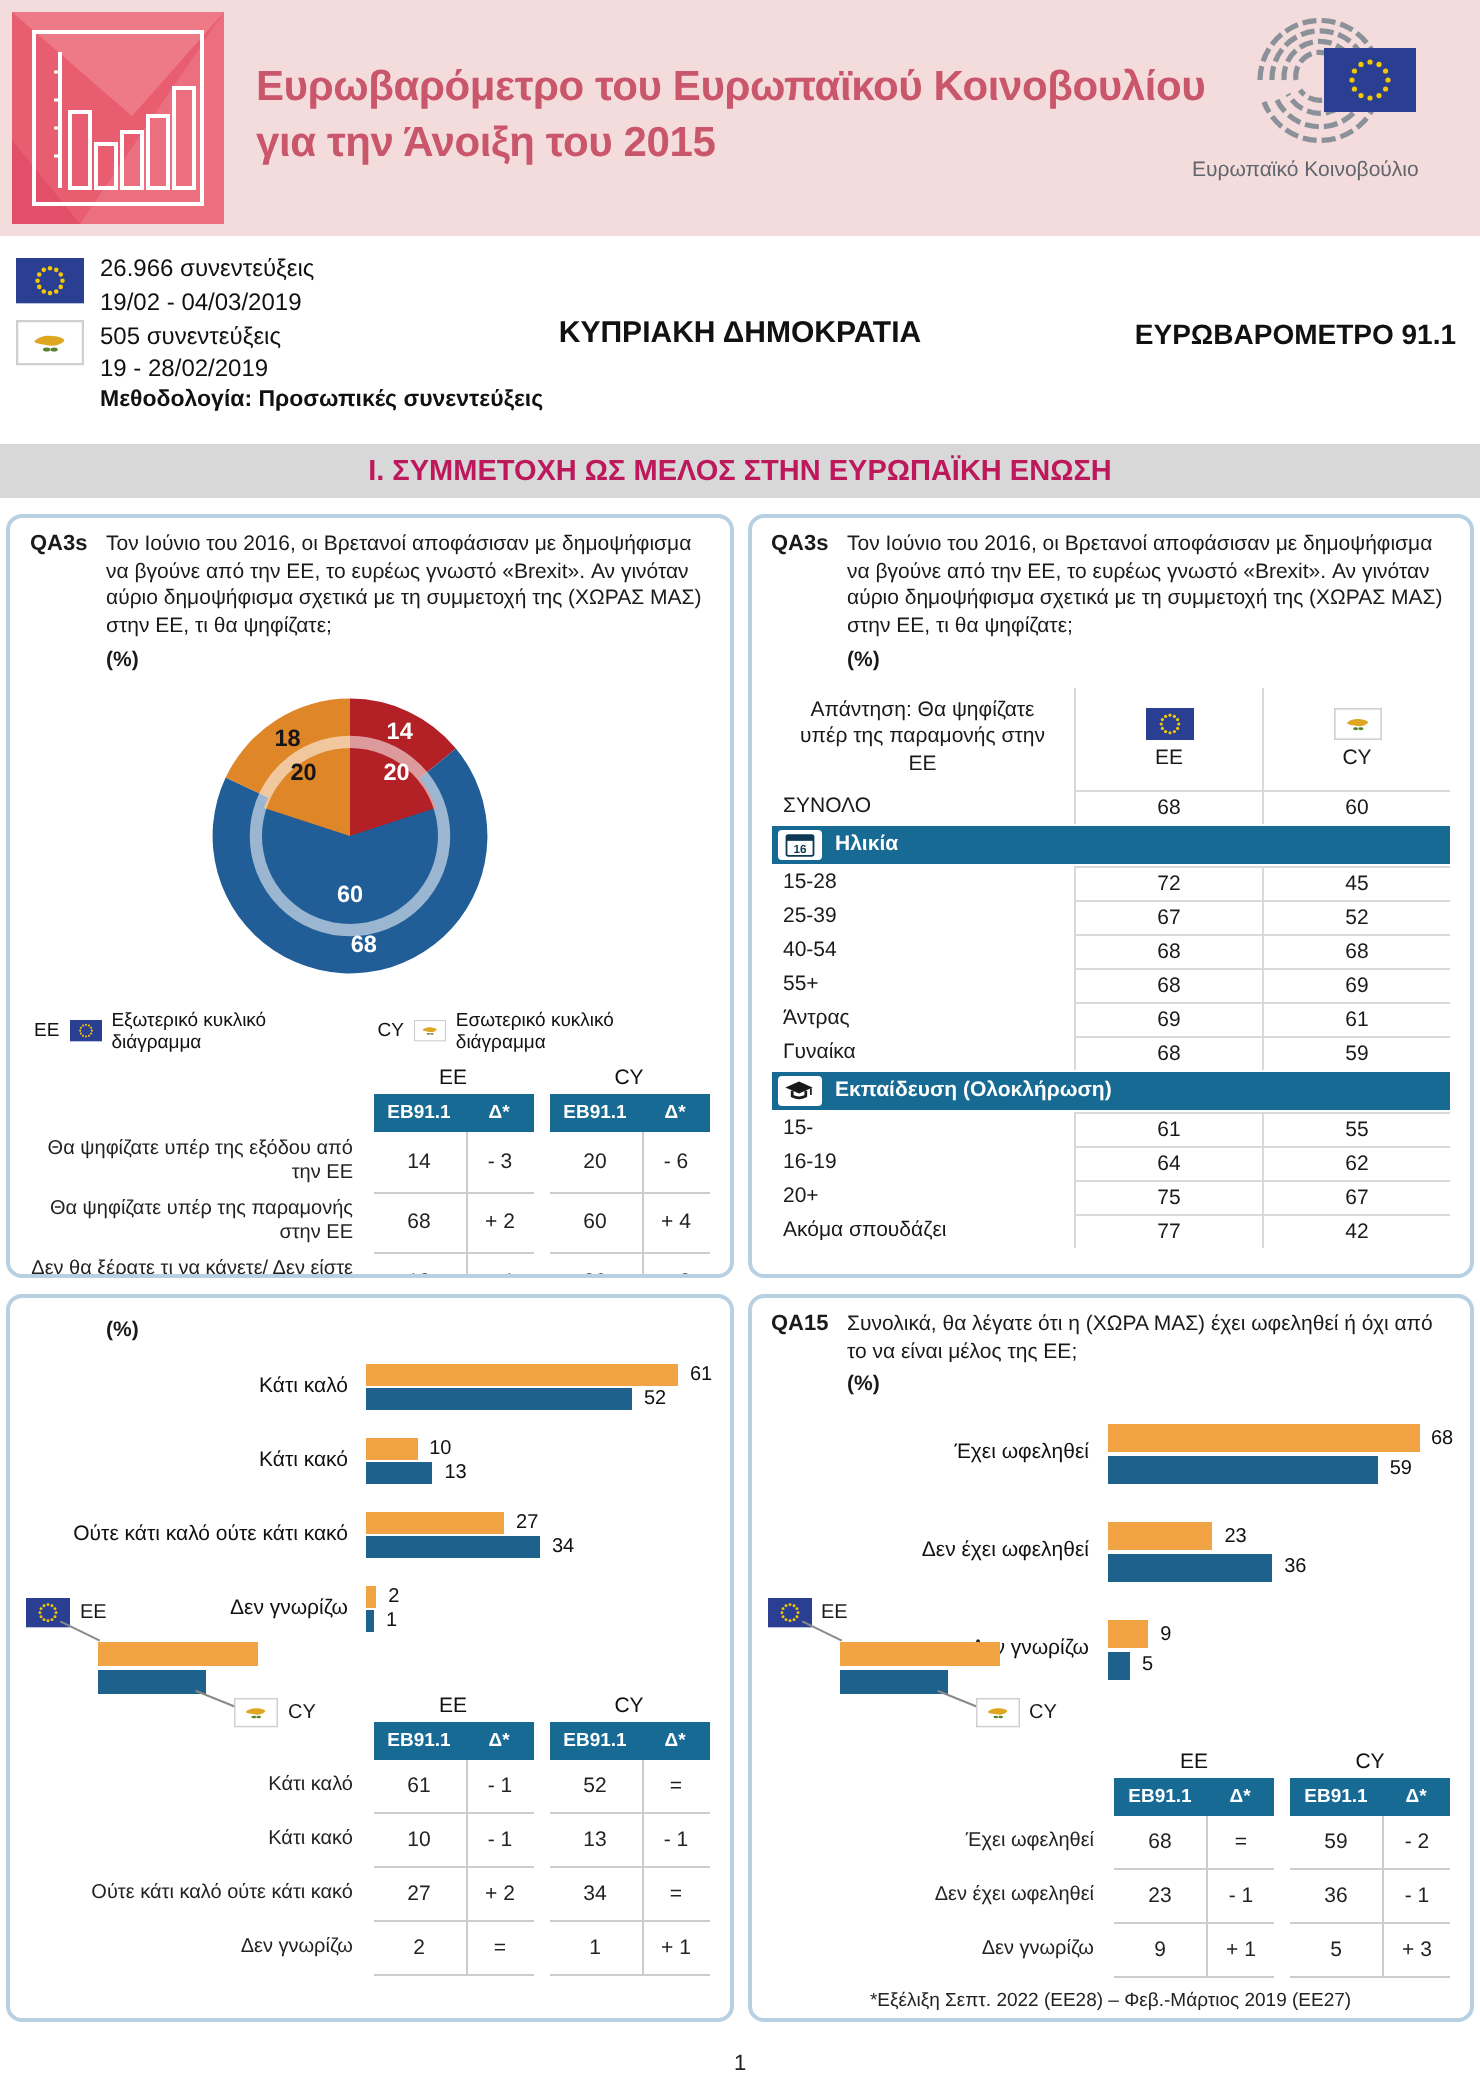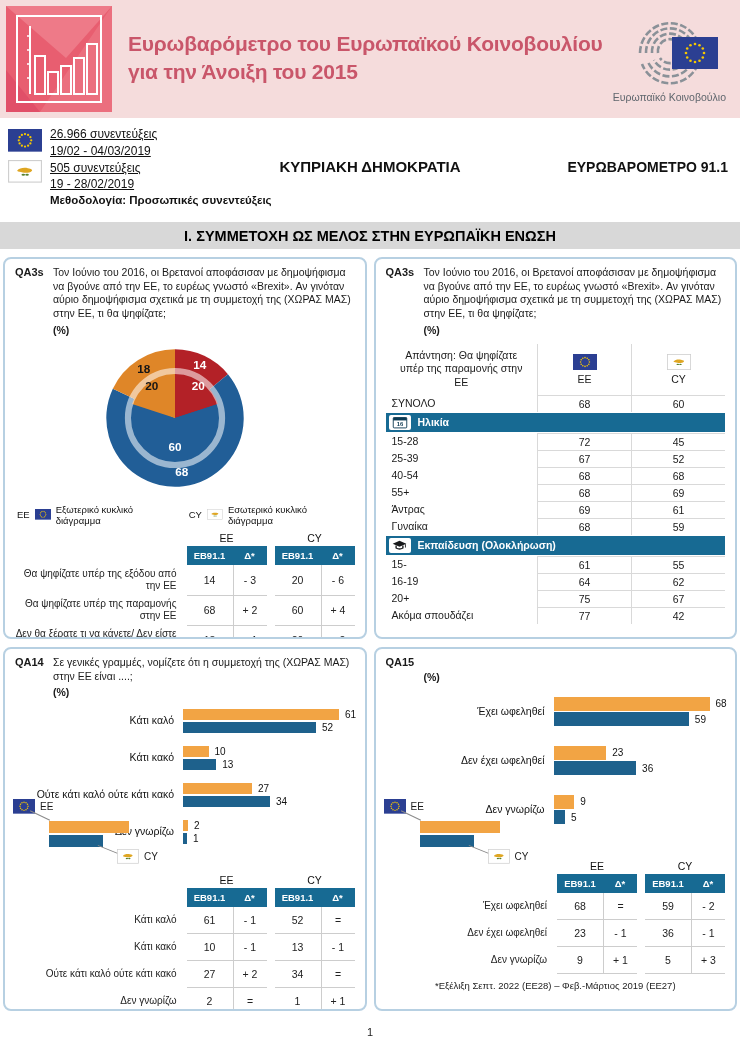--- a/index.html
+++ b/index.html
@@ -3,34 +3,34 @@
 <meta charset="utf-8">
 <style>
   html,body{margin:0;padding:0;background:#fff;}
   body{width:740px;height:1050px;overflow:hidden;font-family:"Liberation Sans",sans-serif;color:#1a1a1a;position:relative;}
   .page{width:740px;height:1050px;position:relative;}
 
   
   .hdr{position:relative;height:118px;background:#f5dcdc;}
   .logo-box{position:absolute;left:6px;top:6px;width:106px;height:106px;}
   .hdr-title{position:absolute;left:128px;top:30px;font-weight:700;font-size:21px;line-height:1.35;color:#c9566a;letter-spacing:-0.2px;}
-  .ep-logo{position:absolute;right:14px;top:21px;width:130px;text-align:right;}
+  .ep-logo{position:absolute;right:14px;top:8px;width:130px;text-align:left;}
   .ep-caption{font-size:10.5px;color:#5f666d;margin-top:2px;}
 
   
   .info{position:relative;height:104px;background:#fff;}
   .flag{display:inline-block;line-height:0;}
   .info-flag-eu{position:absolute;left:8px;top:11px;}
   .info-flag-cy{position:absolute;left:8px;top:42px;}
-  .info-lines{position:absolute;left:50px;top:8px;font-size:12px;line-height:1.4;color:#111;text-decoration:underline;}
+  .info-lines{position:absolute;left:50px;top:8px;font-size:12px;line-height:1.4;color:#111;}
   .methodology{position:absolute;left:50px;top:76px;font-size:11.5px;font-weight:600;color:#111;}
   .country{position:absolute;left:0;right:0;top:40px;text-align:center;font-size:15px;font-weight:600;color:#111;}
   .barometer{position:absolute;right:12px;top:41px;font-size:14px;font-weight:600;color:#111;}
 
-  .section-bar{height:27px;background:#d8d8d8;display:flex;align-items:center;justify-content:center;font-size:14.5px;font-weight:700;color:#000000;}
+  .section-bar{height:27px;background:#d8d8d8;display:flex;align-items:center;justify-content:center;font-size:14.5px;font-weight:700;color:#be185d;}
 
   
   .grid{display:grid;grid-template-columns:1fr 1fr;grid-template-rows:382px 364px;gap:8px 7px;padding:8px 3px 0;}
   .panel{border:2px solid #b7d0e2;border-radius:8px;background:#fff;position:relative;padding:7px 10px;overflow:hidden;}
   .qrow{display:flex;gap:8px;}
   .qcode{font-weight:700;font-size:11px;min-width:30px;}
   .qtext{font-size:10.5px;line-height:1.3;}
   .pct{font-weight:700;font-size:10.5px;margin:3px 0 0 38px;}
 
   
@@ -340,24 +340,20 @@
           <div class="dt-val">75</div>
           <div class="dt-val">67</div>
           <div class="dt-label">Ακόμα σπουδάζει</div>
           <div class="dt-val">77</div>
           <div class="dt-val">42</div>
         </div>
 
     </section>
 
     <section class="panel">
-      <div class="qrow">
-        <span class="qcode">QA14</span>
-        <span class="qtext">Σε γενικές γραμμές, νομίζετε ότι η συμμετοχή της (ΧΩΡΑΣ ΜΑΣ) στην ΕΕ είναι ....;</span>
-      </div>
       <div class="pct">(%)</div>
       <div class="barchart">
           <div class="brow" style="height: 37px;">
             <div class="blabel">Κάτι καλό</div>
             <div>
               <div class="bline">
                 <span class="bar" style="width: 156px; height: 11px; background: rgb(242, 164, 68);"></span>
                 <span class="bval">61</span>
               </div>
               <div class="bline">
@@ -466,20 +462,21 @@
           <div class="dcell vsep tsep bsep" style="grid-area: 6 / 3;">=</div>
           <div class="dcell tsep bsep" style="grid-area: 6 / 5;">1</div>
           <div class="dcell vsep tsep bsep" style="grid-area: 6 / 6;">+ 1</div>
         </div>
 
     </section>
 
     <section class="panel">
       <div class="qrow">
         <span class="qcode">QA15</span>
+        <span class="qtext">Συνολικά, θα λέγατε ότι η (ΧΩΡΑ ΜΑΣ) έχει ωφεληθεί ή όχι από το να είναι μέλος της ΕΕ;</span>
       </div>
       <div class="pct">(%)</div>
       <div class="barchart">
           <div class="brow" style="height: 49px;">
             <div class="blabel">Έχει ωφεληθεί</div>
             <div>
               <div class="bline">
                 <span class="bar" style="width: 156px; height: 14px; background: rgb(242, 164, 68);"></span>
                 <span class="bval">68</span>
               </div>

